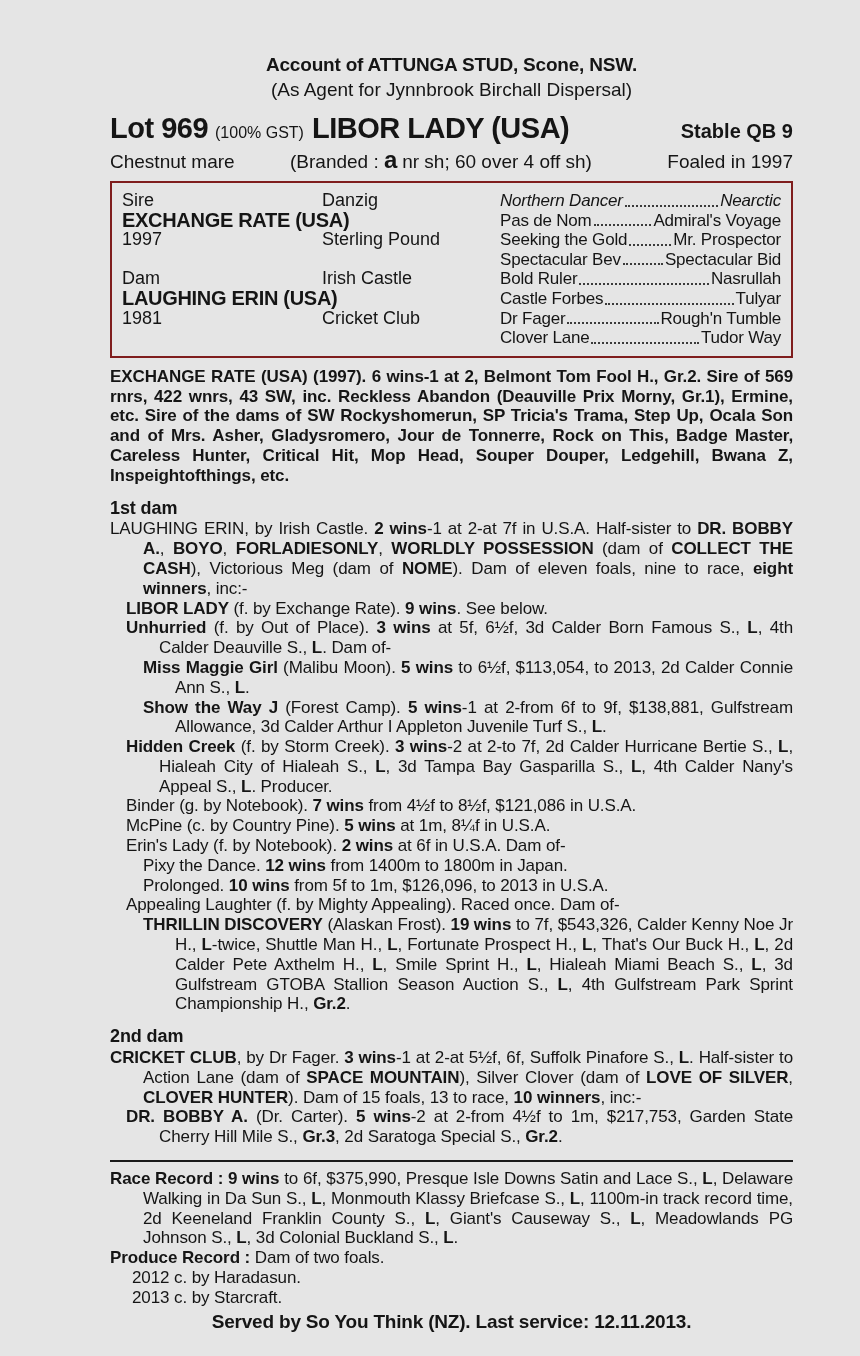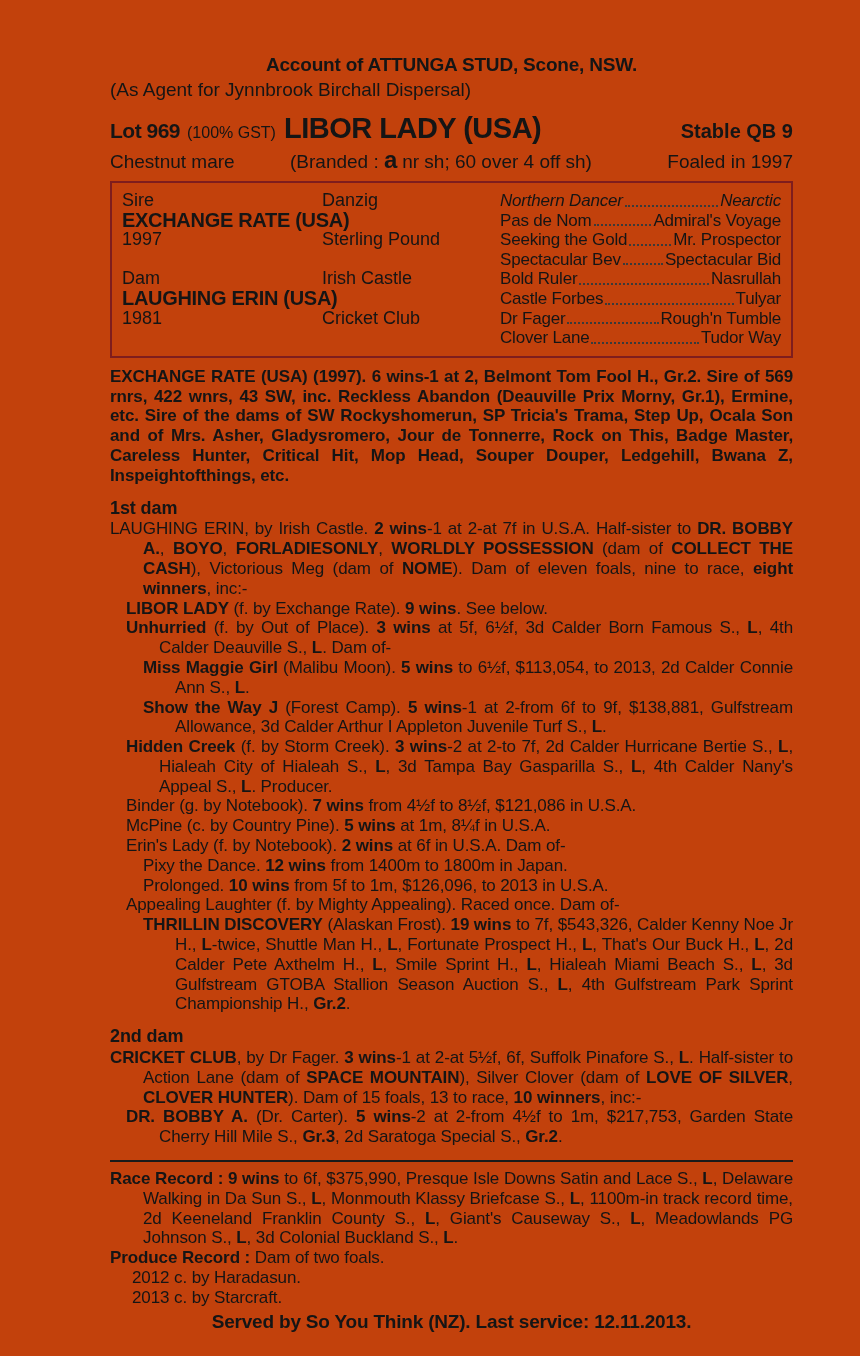--- a/index.html
+++ b/index.html
@@ -1,26 +1,26 @@
 <!DOCTYPE html>
 <html><head>
 <meta charset="utf-8">
 <style>
   * { box-sizing: border-box; }
   html, body { margin: 0; padding: 0; background: #ffffff; }
   .page {
-    width: 860px; height: 1356px; background: #c2410c; color: #151515;
+    width: 860px; height: 1356px; background: #e5e5e5; color: #151515;
     font-family: "Liberation Sans", "DejaVu Sans", sans-serif;
     padding: 54px 67px 0 110px; overflow: hidden; position: relative;
   }
   
   .account { text-align: center; font-weight: bold; font-size: 19px; letter-spacing: -0.2px; }
-  .agent   { text-align: left; font-size: 19px; margin-top: 3px; }
+  .agent   { text-align: center; font-size: 19px; margin-top: 3px; }
   .lot-row { display: flex; align-items: baseline; margin-top: 11px; white-space: nowrap; }
-  .lot     { font-size: 21px; font-weight: bold; letter-spacing: -0.5px; }
+  .lot     { font-size: 29px; font-weight: bold; letter-spacing: -0.5px; }
   .gst     { font-size: 16px; margin: 0 8px 0 7px; }
   .horse   { font-size: 29px; font-weight: bold; letter-spacing: -0.5px; }
   .stable  { margin-left: auto; font-size: 20px; font-weight: bold; }
   .desc-row { display: flex; align-items: baseline; font-size: 19px; margin-top: 1px; white-space: nowrap; }
   .desc-left { width: 180px; }
   .desc-mid  { flex: 1; }
   .brand-a   { font-size: 24px; font-weight: 800; letter-spacing: -0.5px; }
   .desc-right { text-align: right; }
   
   .pedigree-box {

